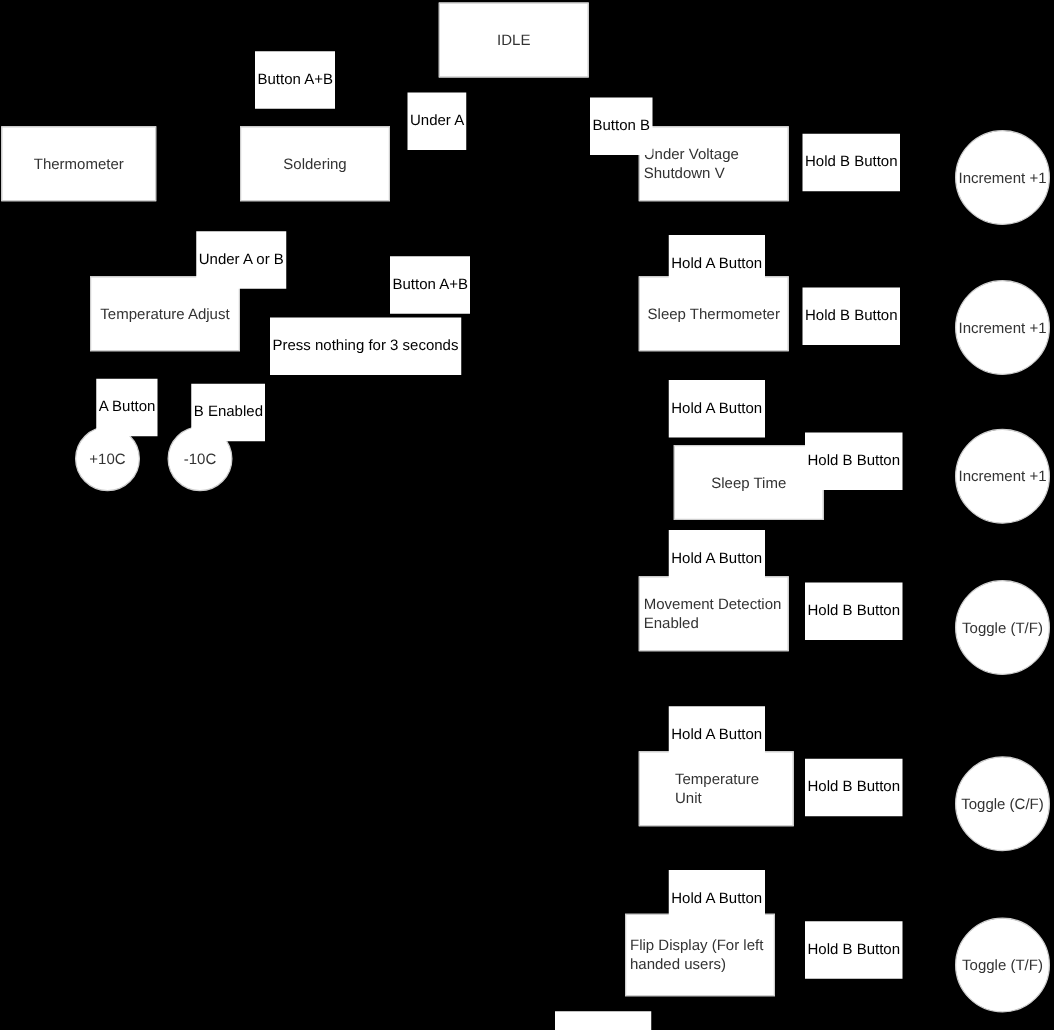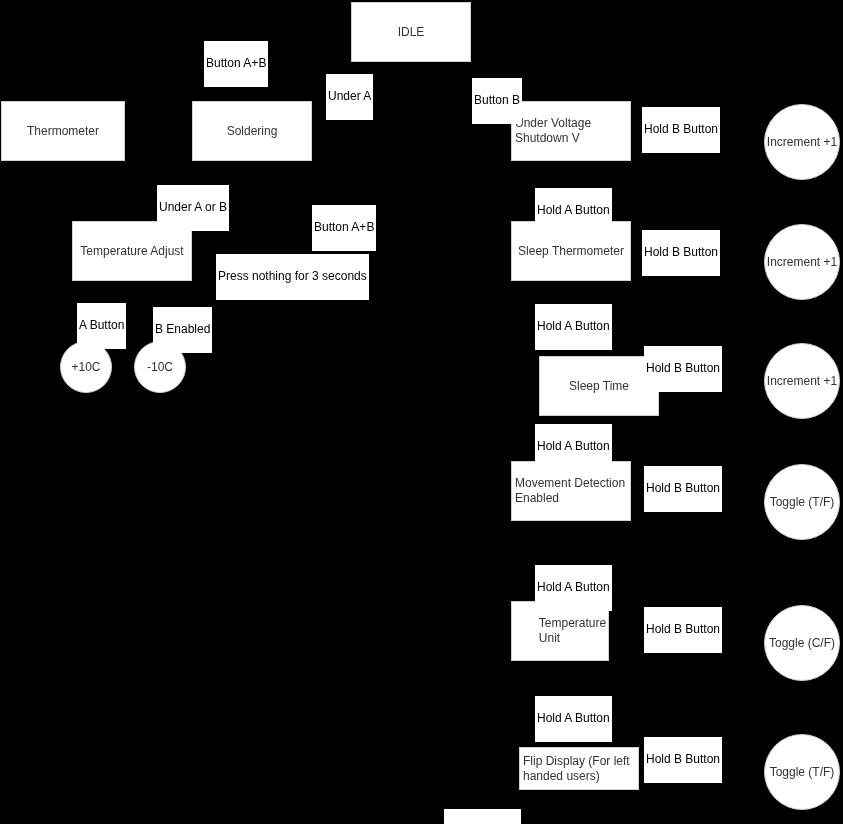--- a/index.html
+++ b/index.html
@@ -65,24 +65,24 @@
       </div>
       <div class="node rect" style="left: 511px; top: 221px; width: 120px; height: 60px;">
         <span>Sleep Thermometer</span>
       </div>
       <div class="node rect" style="left: 511px; top: 356px; width: 120px; height: 60px; margin-left: 28px;">
         <span>Sleep Time</span>
       </div>
       <div class="node rect" style="left: 511px; top: 461px; width: 120px; height: 60px;">
         <span>Movement Detection Enabled</span>
       </div>
-      <div class="node rect" style="left: 511px; top: 601px; width: 98px; height: 60px; padding-left: 28px;">
+      <div class="node rect" style="left: 511px; top: 601px; width: 124px; height: 60px; padding-left: 28px;">
         <span>Temperature Unit</span>
       </div>
-      <div class="node rect" style="left: 519px; top: 731px; width: 120px; height: 43px; margin-top: 16px;">
+      <div class="node rect" style="left: 500px; top: 731px; width: 120px; height: 66px;">
         <span>Flip Display (For left handed users)</span>
       </div>
       <div class="node ellipse" style="left: 60px; top: 341px; width: 52px; height: 52px;">
         <span>+10C</span>
       </div>
       <div class="node ellipse" style="left: 134px; top: 341px; width: 52px; height: 52px;">
         <span>-10C</span>
       </div>
       <div class="node ellipse" style="left: 764px; top: 104px; width: 76px; height: 76px;">
         <span>Increment +1</span>

